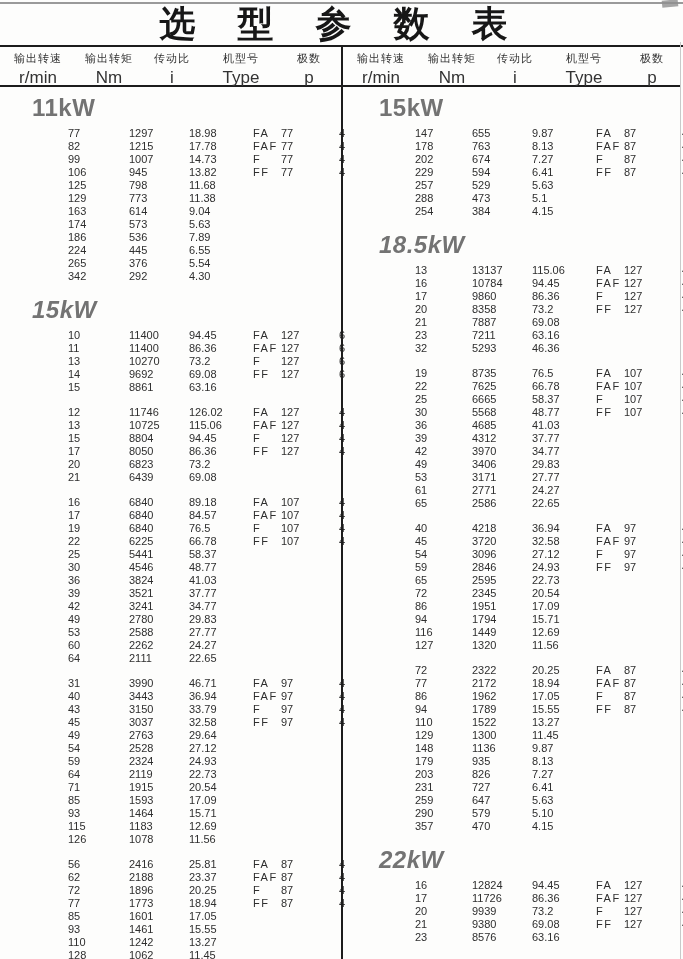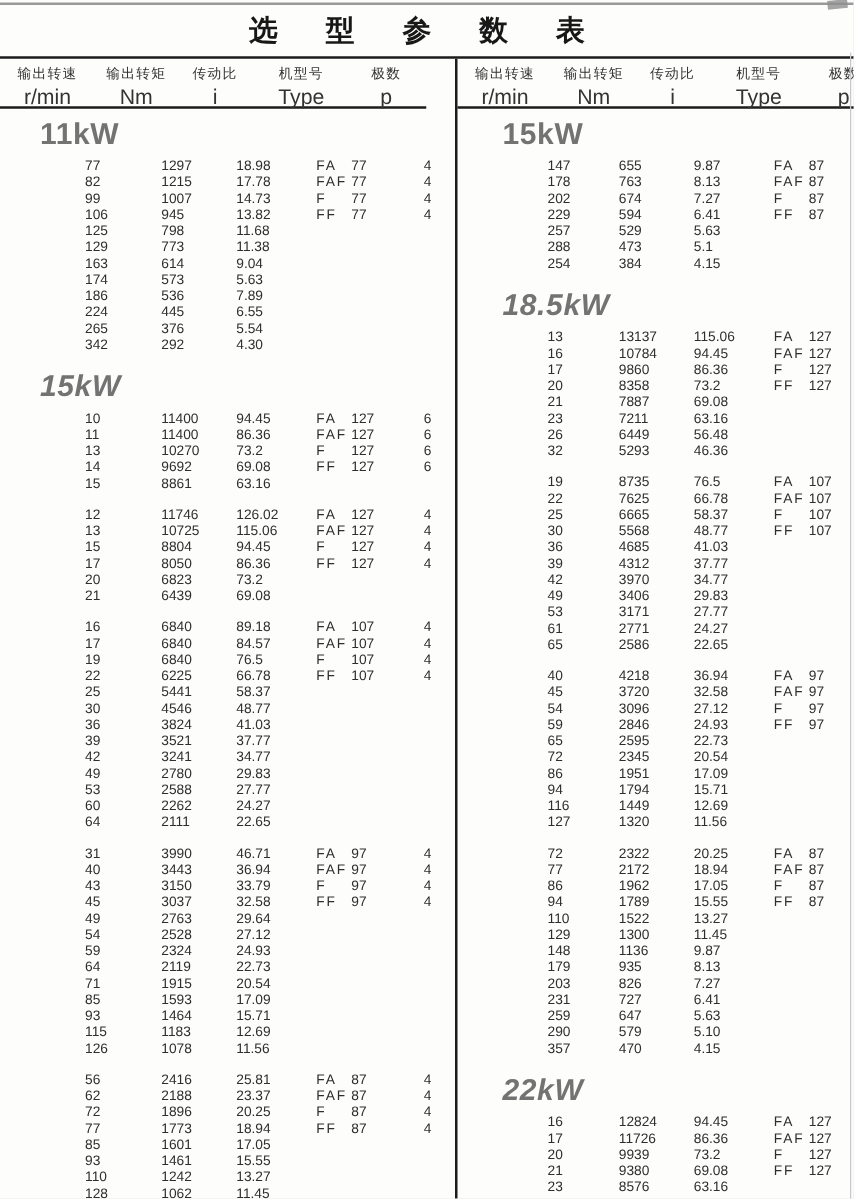--- a/index.html
+++ b/index.html
@@ -21,27 +21,27 @@
   .right-edge-rule{
     position:absolute;top:42px;bottom:0;right:2px;width:1px;background:#c9c9c9;
   }
   .title-band{
     border-bottom:2px solid #1c1c1c;
     text-align:center;
     padding:3px 0 4px 0;
   }
   .title{
     margin:0;
-    font-size:23px;
+    font-size:36px;
     font-weight:bold;
     letter-spacing:16px;
     color:#171717;
     line-height:34px;
   }
-  .columns{display:flex;height:calc(100% - 47px);gap:23px;}
+  .columns{display:flex;height:calc(100% - 47px);}
   .half{width:341px;box-sizing:border-box;}
   .half.right{border-left:2px solid #1c1c1c;width:340px;}
   .col-header{
     display:grid;
     grid-template-columns:76px 66px 60px 78px 58px;
     border-bottom:2px solid #1c1c1c;
     padding:4px 0 4px 0;
     height:30px;
   }
   .hcell{text-align:center;}
@@ -714,28 +714,20 @@
               </div>
               <div class="row">
                 <span class="c-speed">23</span>
                 <span class="c-torque">7211</span>
                 <span class="c-ratio">63.16</span>
                 <span class="c-type"></span>
                 <span class="c-size"></span>
                 <span class="c-poles"></span>
               </div>
               <div class="row">
-                <span class="c-speed">26</span>
-                <span class="c-torque">6449</span>
-                <span class="c-ratio">56.48</span>
-                <span class="c-type"></span>
-                <span class="c-size"></span>
-                <span class="c-poles"></span>
-              </div>
-              <div class="row">
                 <span class="c-speed">32</span>
                 <span class="c-torque">5293</span>
                 <span class="c-ratio">46.36</span>
                 <span class="c-type"></span>
                 <span class="c-size"></span>
                 <span class="c-poles"></span>
               </div>
             </div>
             <div class="block">
               <div class="row">

